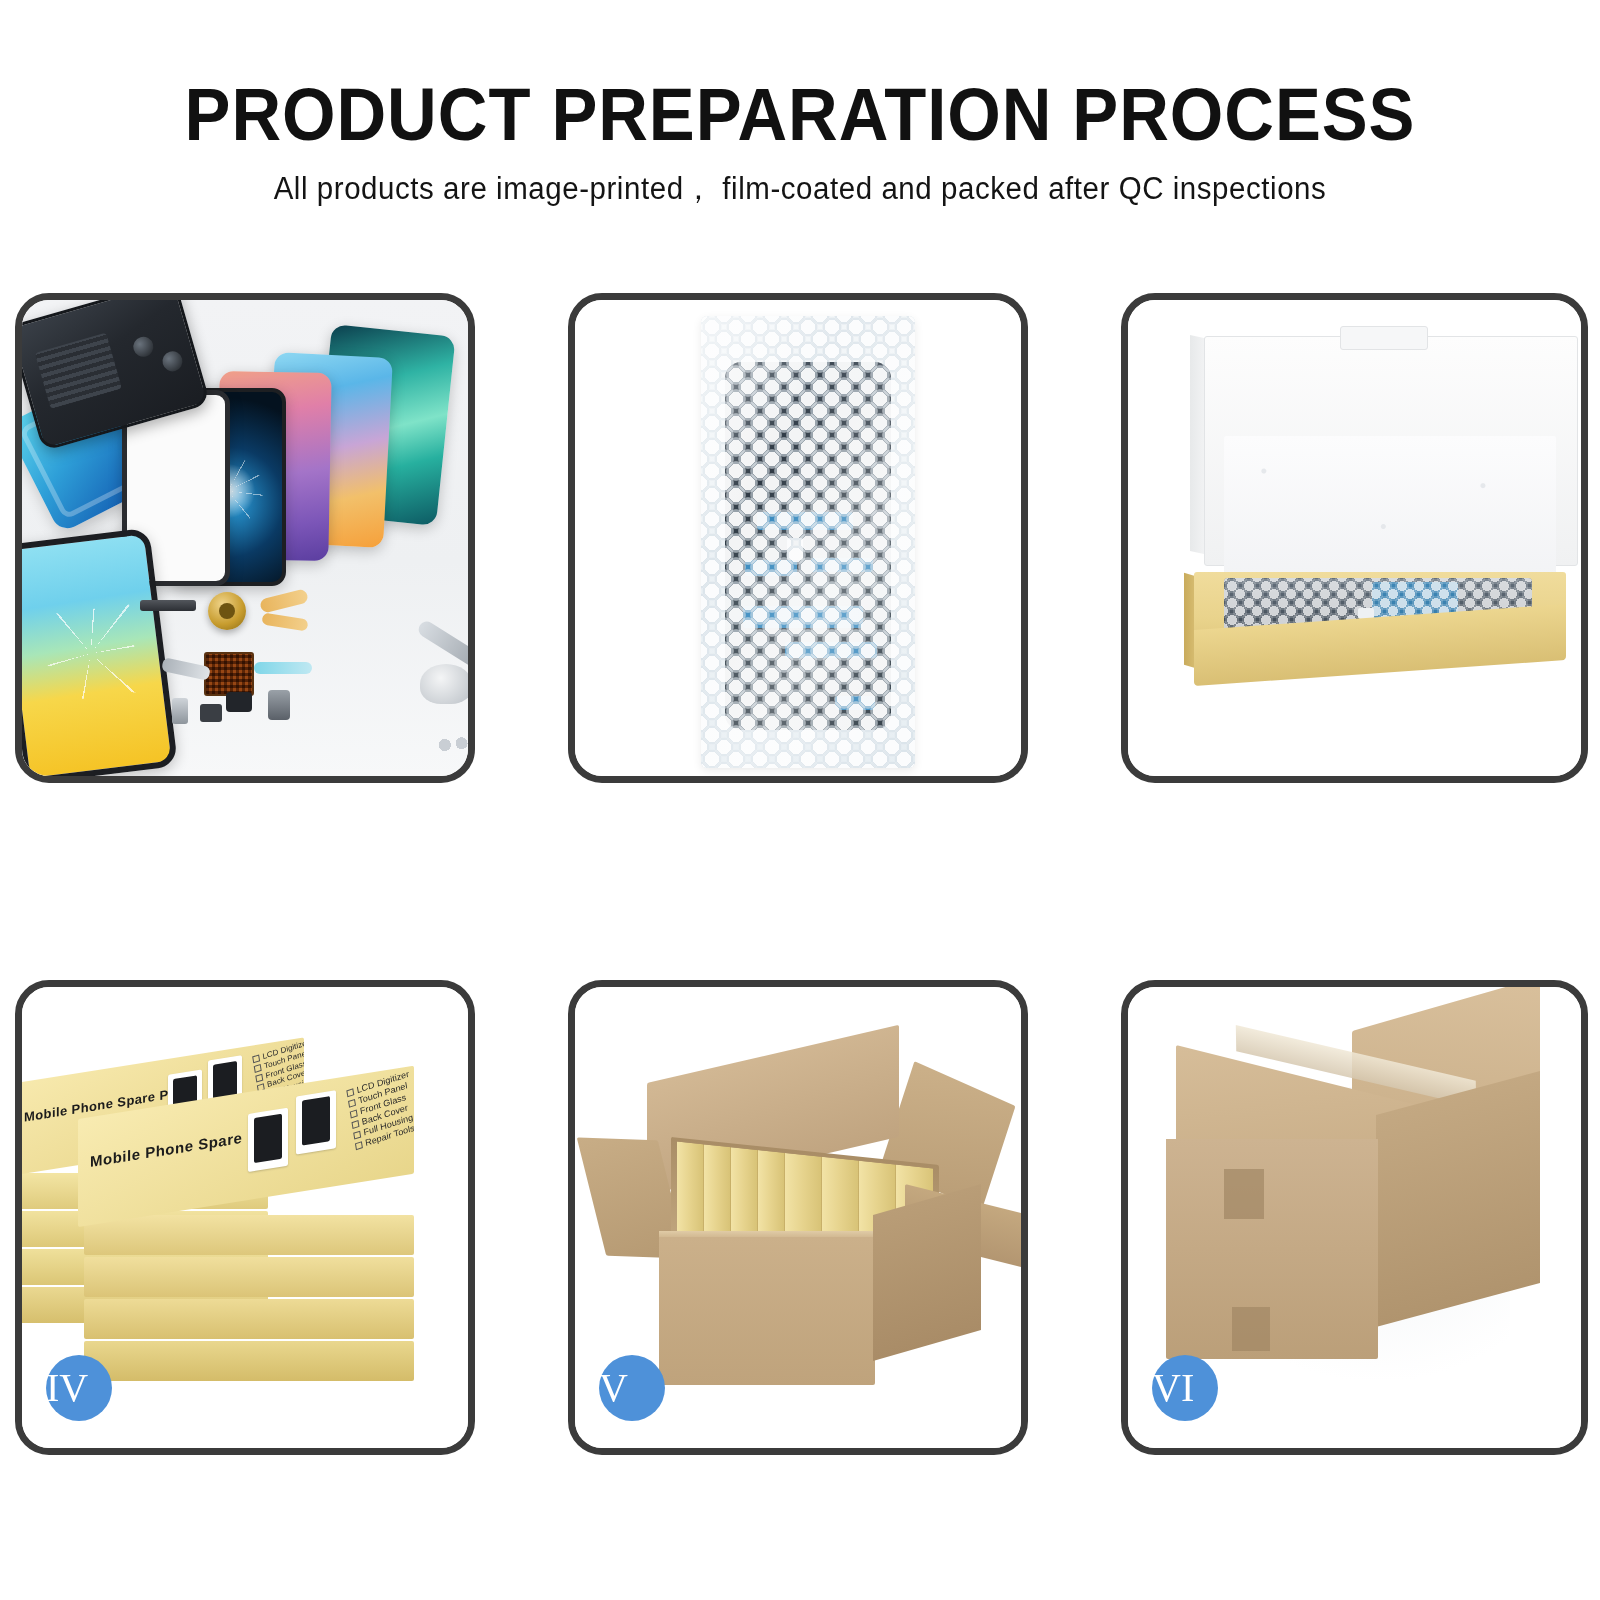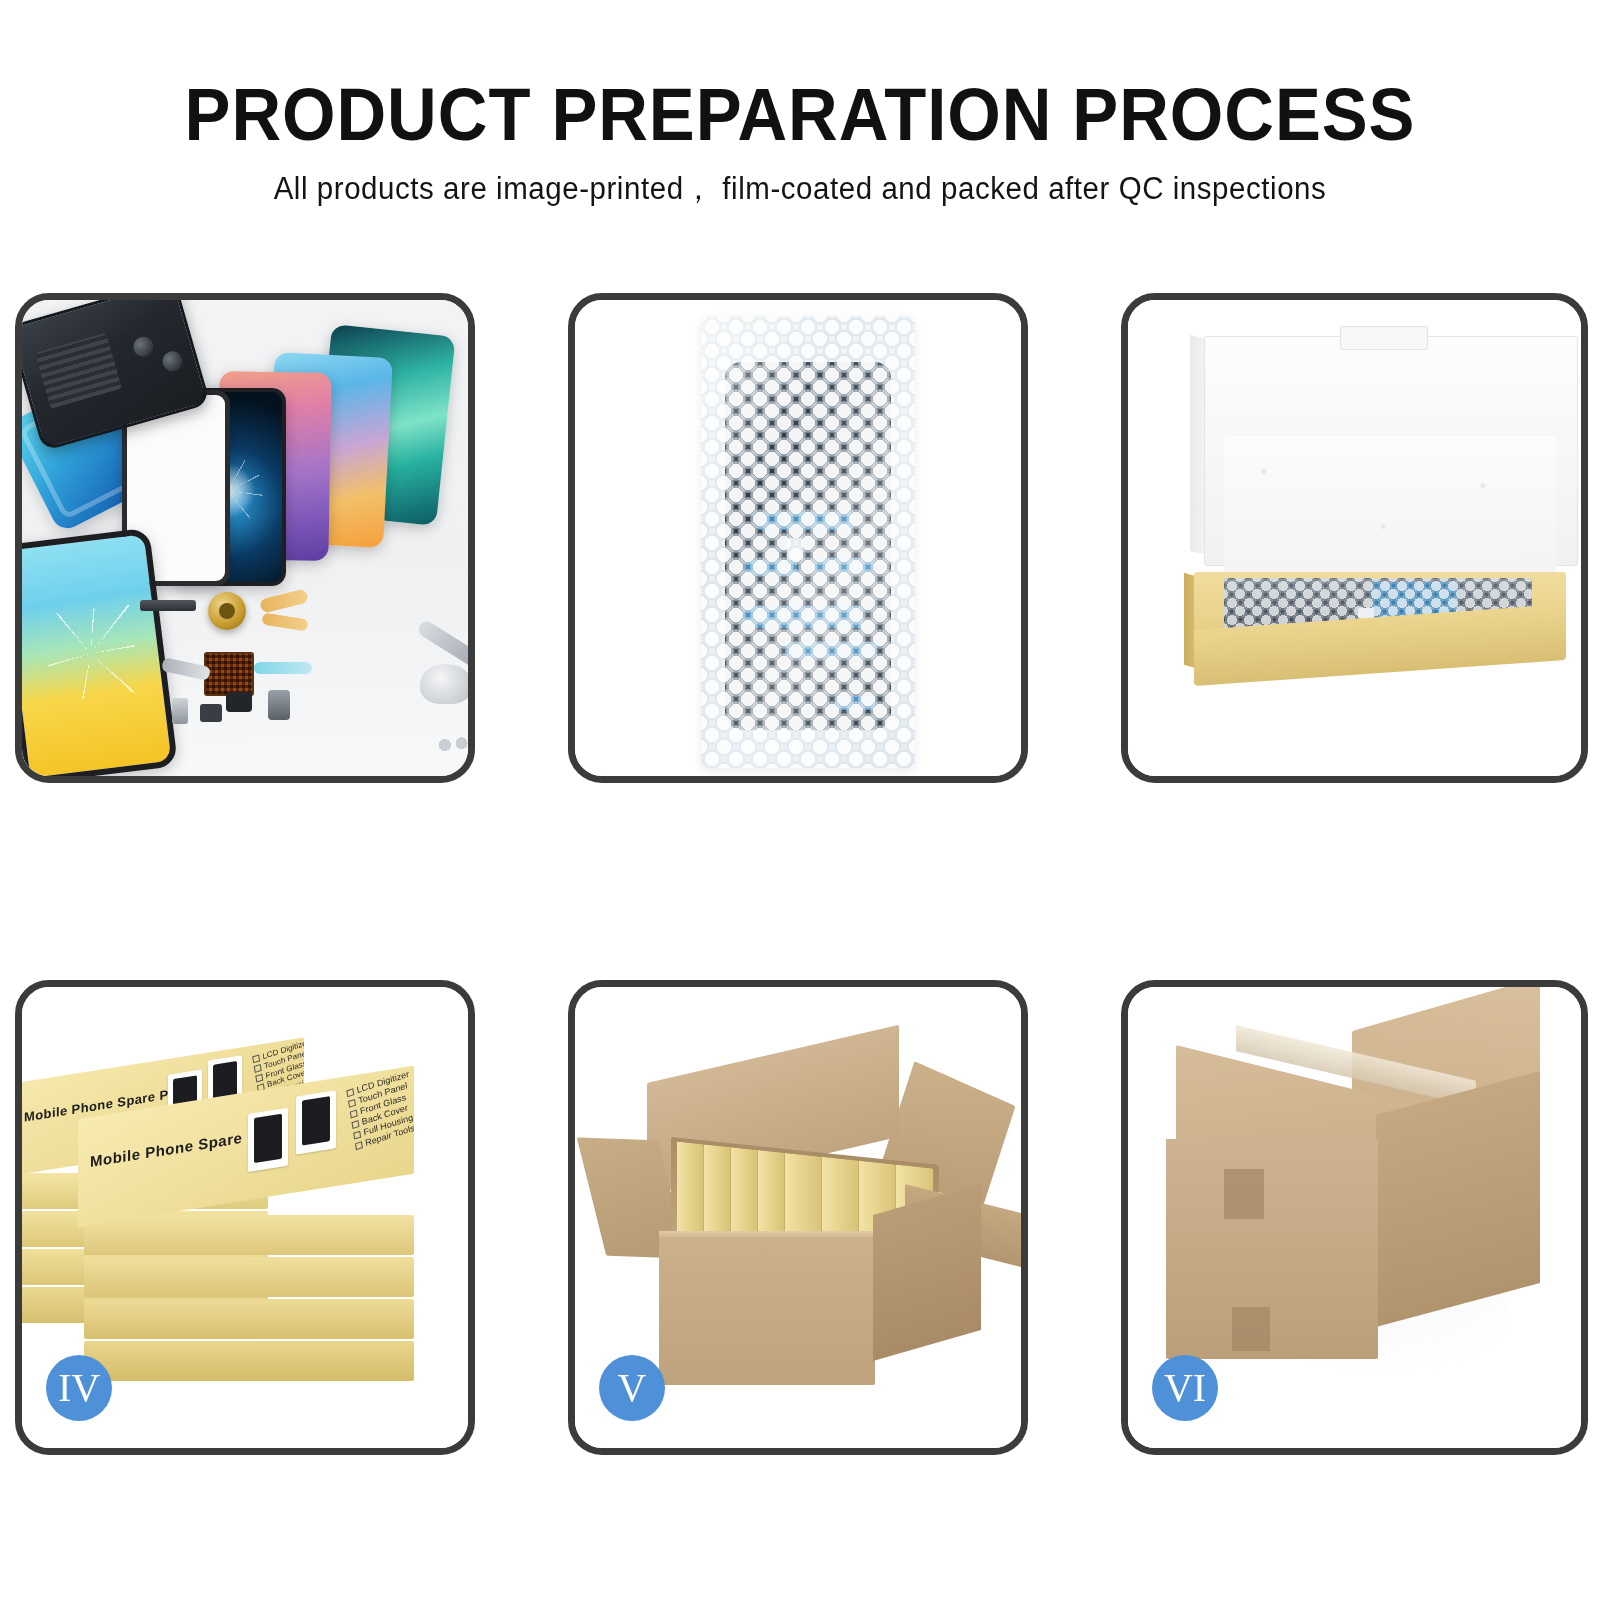--- a/index.html
+++ b/index.html
@@ -52,21 +52,20 @@
     overflow:hidden;
   }
   .badge{
     position:absolute;
     width:66px;height:66px;border-radius:50%;
     background:#4e91d9;
     color:#ffffff;
     font-family:"Liberation Serif", serif;
     font-size:40px;
     line-height:66px;
-    text-align:center;
     z-index:40;
     letter-spacing:0px;
   }
   
   #panel-1{left:15px;top:293px;width:460px;height:490px;}
   #panel-2{left:568px;top:293px;width:460px;height:490px;}
   #panel-3{left:1121px;top:293px;width:467px;height:490px;}
   #panel-4{left:15px;top:980px;width:460px;height:475px;}
   #panel-5{left:568px;top:980px;width:460px;height:475px;}
   #panel-6{left:1121px;top:980px;width:467px;height:475px;}

